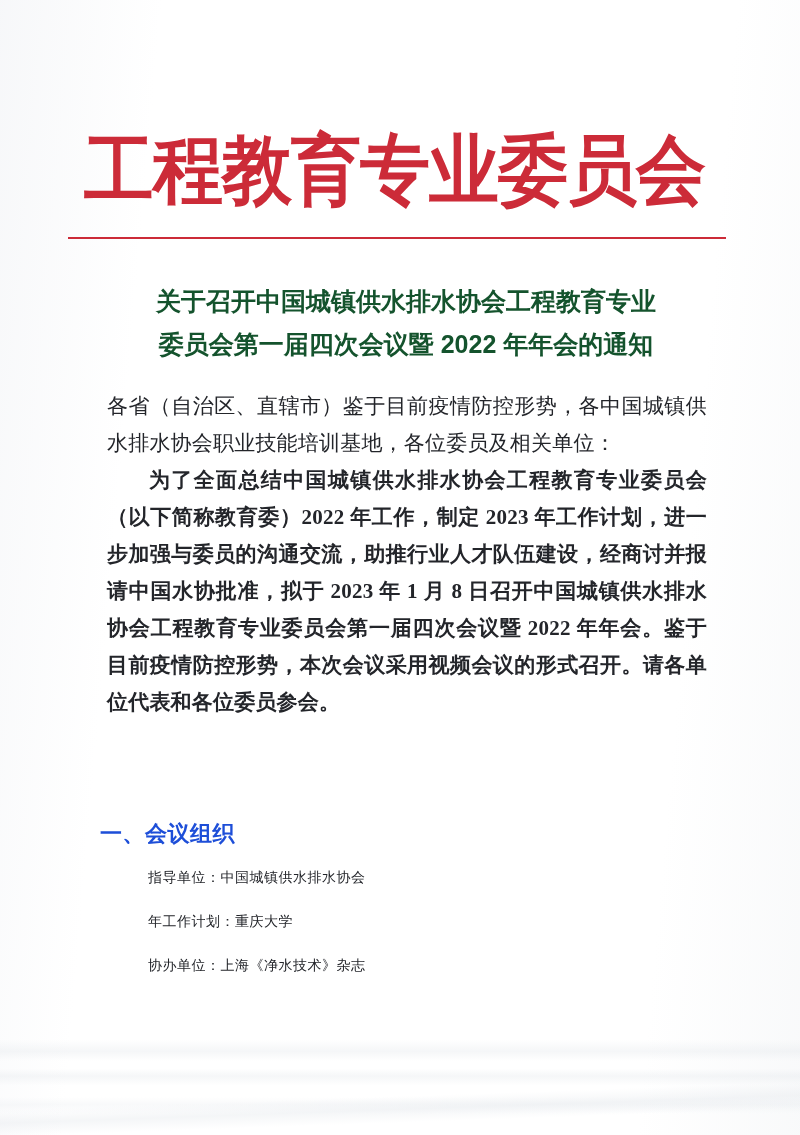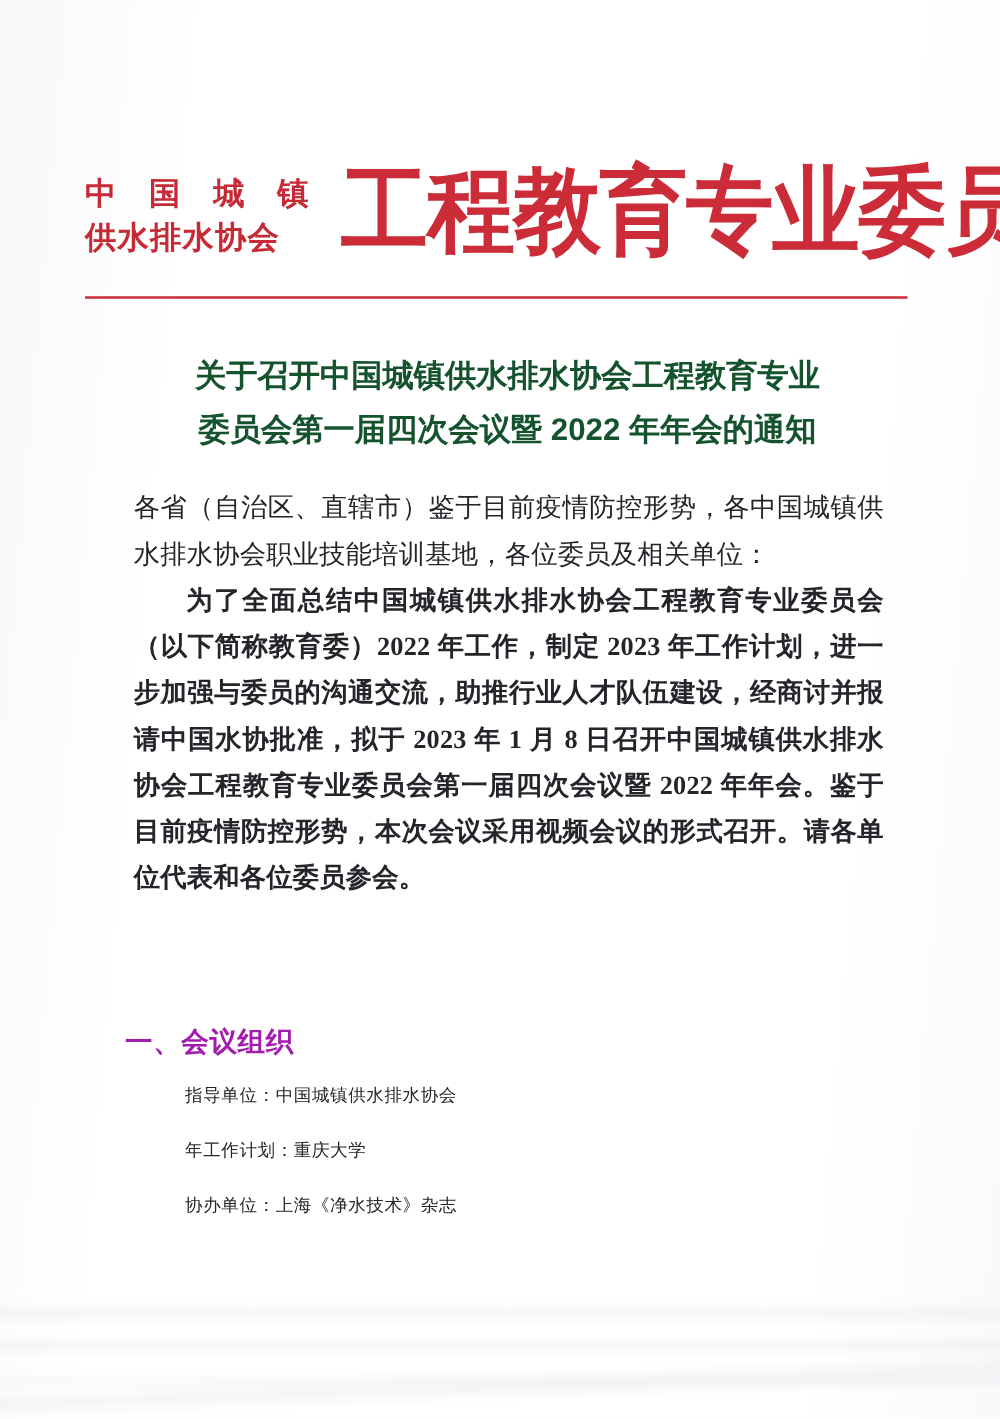--- a/index.html
+++ b/index.html
@@ -137,21 +137,21 @@
   .para + .para { margin-top: 0; }
 
   
   .section-heading {
     position: absolute;
     left: 100px;
     top: 819px;
     font-family: Liberation Sans, sans-serif;
     font-size: 22px;
     font-weight: 700;
-    color: #a21caf;
+    color: #1d4ed8;
     letter-spacing: 0.5px;
     white-space: nowrap;
   }
 
   .org-list {
     position: absolute;
     left: 148px;
     top: 856px;
     width: 560px;
     font-family: Liberation Mono, monospace;
@@ -167,24 +167,20 @@
 </head>
 <body>
 
 <div class="page"></div>
 <div class="scan-streaks"></div>
 <div class="scan-streaks-2"></div>
 
 <div class="content">
 
   <div class="letterhead">
-    <div class="lh-left">
-      <div class="lh-line lh-line1">中 国 城 镇</div>
-      <div class="lh-line lh-line2">供水排水协会</div>
-    </div>
     <div class="lh-main">工程教育专业委员会</div>
   </div>
 
   <div class="rule"></div>
 
   <div class="doc-title">
     <span class="tl">关于召开中国城镇供水排水协会工程教育专业</span>
     <span class="tl">委员会第一届四次会议暨 2022 年年会的通知</span>
   </div>
 

